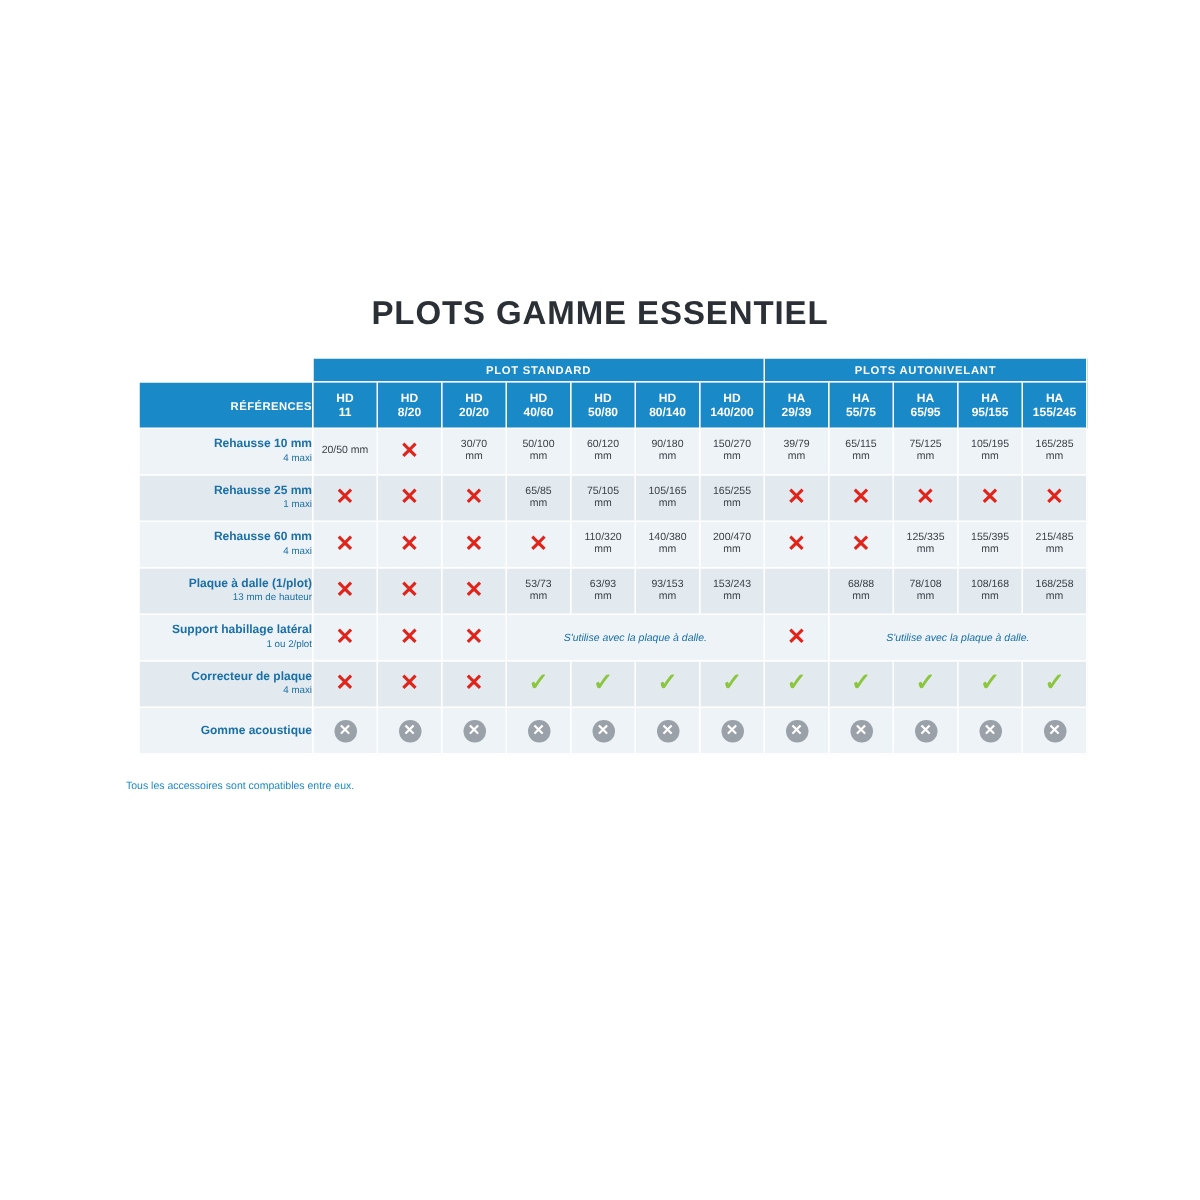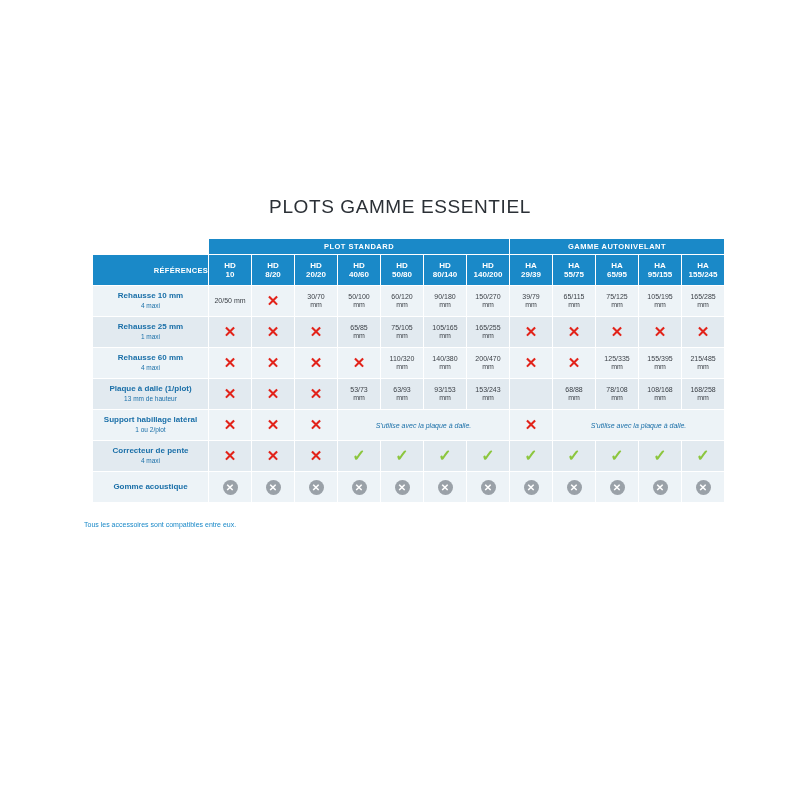--- a/index.html
+++ b/index.html
@@ -15,22 +15,22 @@
     width: 800px;
     height: 800px;
     background: #ffffff;
   }
   .title {
     position: absolute;
     left: 0;
     top: 196px;
     width: 800px;
     text-align: center;
-    font-size: 19px;
-    font-weight: normal;
+    font-size: 22px;
+    font-weight: bold;
     color: #2b3036;
     letter-spacing: 0.6px;
   }
   table.matrix {
     position: absolute;
     left: 92px;
     top: 238px;
     width: 632px;
     border-collapse: collapse;
     table-layout: fixed;
@@ -72,21 +72,21 @@
     color: #ffffff;
     font-size: 7.5px;
     font-weight: bold;
     letter-spacing: 0.3px;
     text-align: right;
     padding-left: 6px;
     height: 30px;
   }
   
   .rowlabel {
-    text-align: center;
+    text-align: right;
     padding-left: 6px;
     font-size: 7.5px;
     color: #1a6fa8;
     line-height: 1.35;
   }
   .rowlabel b {
     display: block;
     font-weight: bold;
     font-size: 8px;
     color: #1a6fa8;
@@ -170,27 +170,27 @@
       <col style="width:43px">
         <col style="width:43px">
         <col style="width:43px">
         <col style="width:43px">
         <col style="width:43px">
     </colgroup>
     <tbody id="tbody">
         <tr>
           <td class="grp-empty"></td>
           <td class="grp" colspan="7">PLOT STANDARD</td>
-          <td class="grp" colspan="5">GAMME AUTONIVELANT</td>
+          <td class="grp" colspan="5">PLOTS AUTONIVELANT</td>
         </tr>
         <tr>
           <td class="refhead">RÉFÉRENCES</td>
           <td class="chead">
             <span class="l1">HD</span>
-            <span class="l2">10</span>
+            <span class="l2">11</span>
           </td>
           <td class="chead">
             <span class="l1">HD</span>
             <span class="l2">8/20</span>
           </td>
           <td class="chead">
             <span class="l1">HD</span>
             <span class="l2">20/20</span>
           </td>
           <td class="chead">
@@ -395,21 +395,21 @@
           </td>
           <td class="cell rA"><span class="x-mark">✕</span></td>
           <td class="cell rA"><span class="x-mark">✕</span></td>
           <td class="cell rA"><span class="x-mark">✕</span></td>
           <td class="note-cell rA" colspan="4">S'utilise avec la plaque à dalle.</td>
           <td class="cell rA"><span class="x-mark">✕</span></td>
           <td class="note-cell rA" colspan="4">S'utilise avec la plaque à dalle.</td>
         </tr>
         <tr>
           <td class="rowlabel rB">
-            <b>Correcteur de pente</b>
+            <b>Correcteur de plaque</b>
             <span class="sub">4 maxi</span>
           </td>
           <td class="cell rB"><span class="x-mark">✕</span></td>
           <td class="cell rB"><span class="x-mark">✕</span></td>
           <td class="cell rB"><span class="x-mark">✕</span></td>
           <td class="cell rB"><span class="check">✓</span></td>
           <td class="cell rB"><span class="check">✓</span></td>
           <td class="cell rB"><span class="check">✓</span></td>
           <td class="cell rB"><span class="check">✓</span></td>
           <td class="cell rB"><span class="check">✓</span></td>

